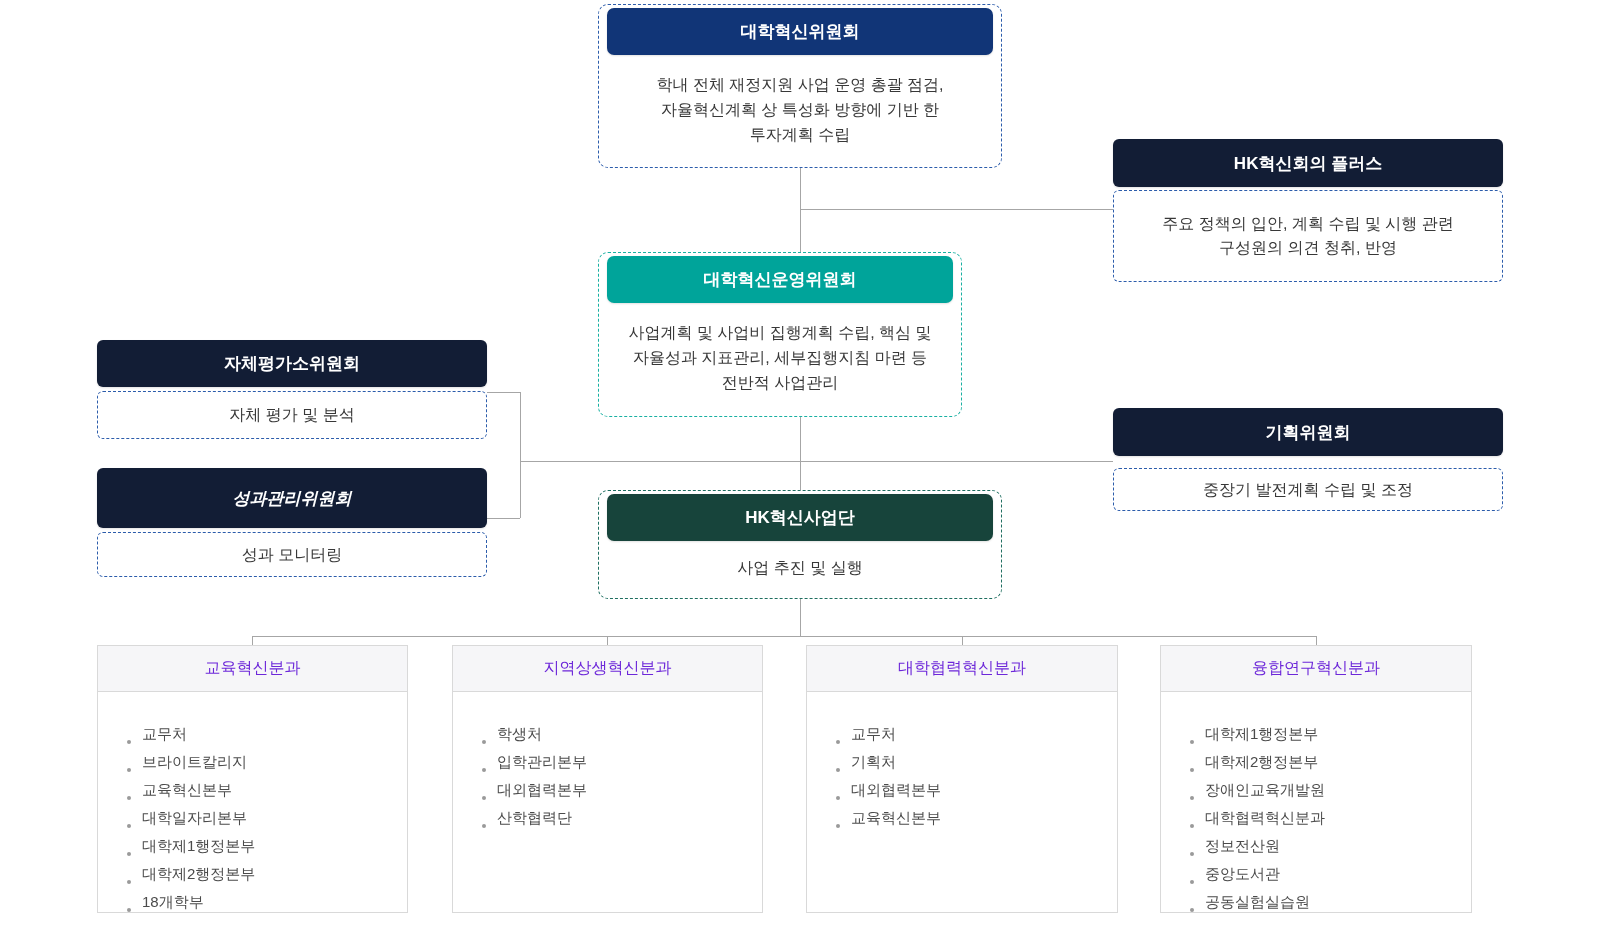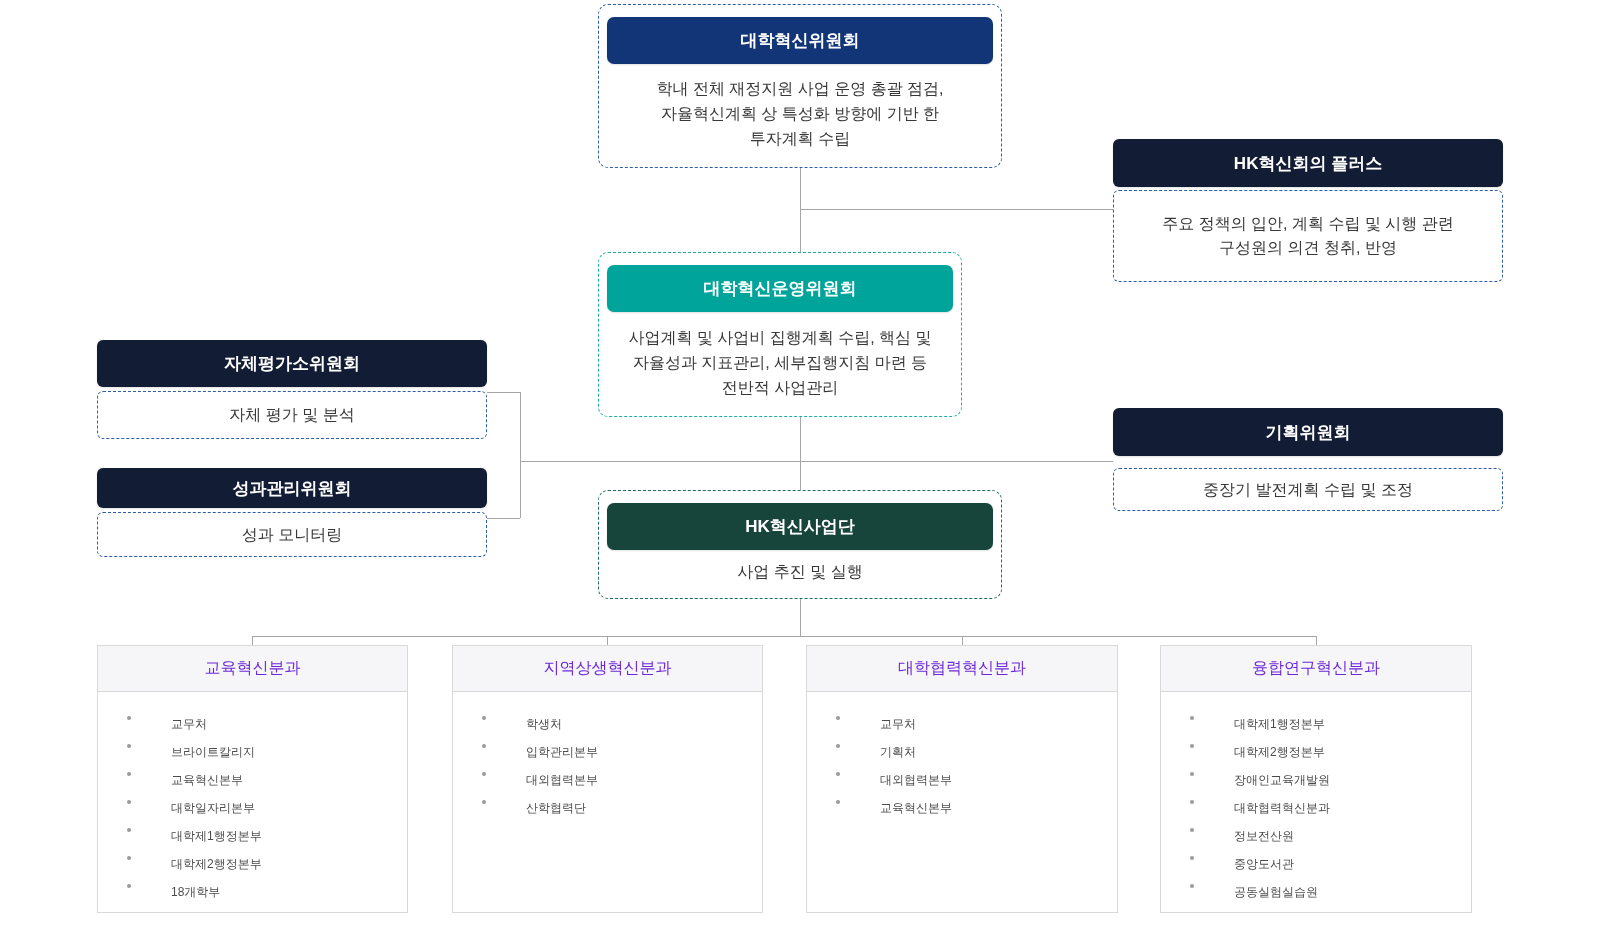--- a/index.html
+++ b/index.html
@@ -29,34 +29,34 @@
   
   .box{position:absolute;z-index:2;}
   .outer-dashed{border:1px dashed var(--dash-blue);border-radius:10px;background:#fff;display:flex;flex-direction:column;}
   .outer-dashed.teal{border-color:var(--dash-teal);}
   .outer-dashed.green{border-color:var(--dash-green);}
   .hdr{display:flex;align-items:center;justify-content:center;color:#fff;font-size:17px;font-weight:700;border-radius:7px;box-shadow:0 1px 2px rgba(0,0,0,.12);}
   .hdr.navy{background:var(--navy);}
   .hdr.darknavy{background:var(--dark-navy);border-radius:6px;}
   .hdr.teal{background:var(--teal);}
   .hdr.green{background:var(--dark-green);}
-  .inner-hdr{margin:12px 8px 0 8px;height:47px;flex:0 0 auto;}
+  .inner-hdr{margin:3px 8px 0 8px;height:47px;flex:0 0 auto;}
   .desc{flex:1;display:flex;align-items:center;justify-content:center;text-align:center;
         font-size:16px;color:var(--text-dark);line-height:25px;white-space:pre-line;padding:2px 14px 6px 14px;}
   .stack-hdr{height:48px;}
   .stack-body{margin-top:3px;border:1px dashed var(--dash-blue);border-radius:6px;background:#fff;
         display:flex;align-items:center;justify-content:center;text-align:center;
         font-size:16px;color:var(--text-dark);line-height:24px;white-space:pre-line;}
 
   
   .panel{position:absolute;top:645px;height:268px;background:#fff;border:1px solid var(--panel-border);z-index:2;}
   .panel-hdr{height:46px;background:var(--panel-header-bg);border-bottom:1px solid var(--panel-border);
         display:flex;align-items:center;justify-content:center;font-size:16px;font-weight:500;color:#6d28d9;}
   .panel ul{list-style:none;padding:24px 10px 0 29px;}
-  .panel li{display:flex;align-items:flex-start;height:28px;font-size:12px;color:var(--text-list);gap:29px;}
+  .panel li{display:flex;align-items:flex-end;height:28px;font-size:15px;color:var(--text-list);}
   .bullet{width:4px;height:4px;border-radius:50%;background:var(--bullet);margin-right:11px;flex:0 0 auto;}
 </style>
 </head>
 <body>
 
 <div class="canvas">
 
   <div class="vline" style="left:800px;top:168px;height:84px;"></div>
   <div class="hline" style="left:800px;top:209px;width:313px;"></div>
   <div class="vline" style="left:800px;top:417px;height:73px;"></div>
@@ -98,21 +98,21 @@
   </div>
 
   <div class="box" style="left:97px;top:340px;width:390px;">
     <div class="hdr darknavy" style="height:47px;">
       <span>자체평가소위원회</span>
     </div>
     <div class="stack-body" style="margin-top:4px;height:48px;">자체 평가 및 분석</div>
   </div>
 
   <div class="box" style="left:97px;top:468px;width:390px;">
-    <div class="hdr darknavy" style="height:40px;">
+    <div class="hdr darknavy" style="height:60px;font-style:italic;">
       <span>성과관리위원회</span>
     </div>
     <div class="stack-body" style="margin-top:4px;height:45px;">성과 모니터링</div>
   </div>
 
   <div class="box" style="left:1113px;top:408px;width:390px;">
     <div class="hdr darknavy" style="height:48px;">
       <span>기획위원회</span>
     </div>
     <div class="stack-body" style="margin-top:12px;height:43px;">중장기 발전계획 수립 및 조정</div>

